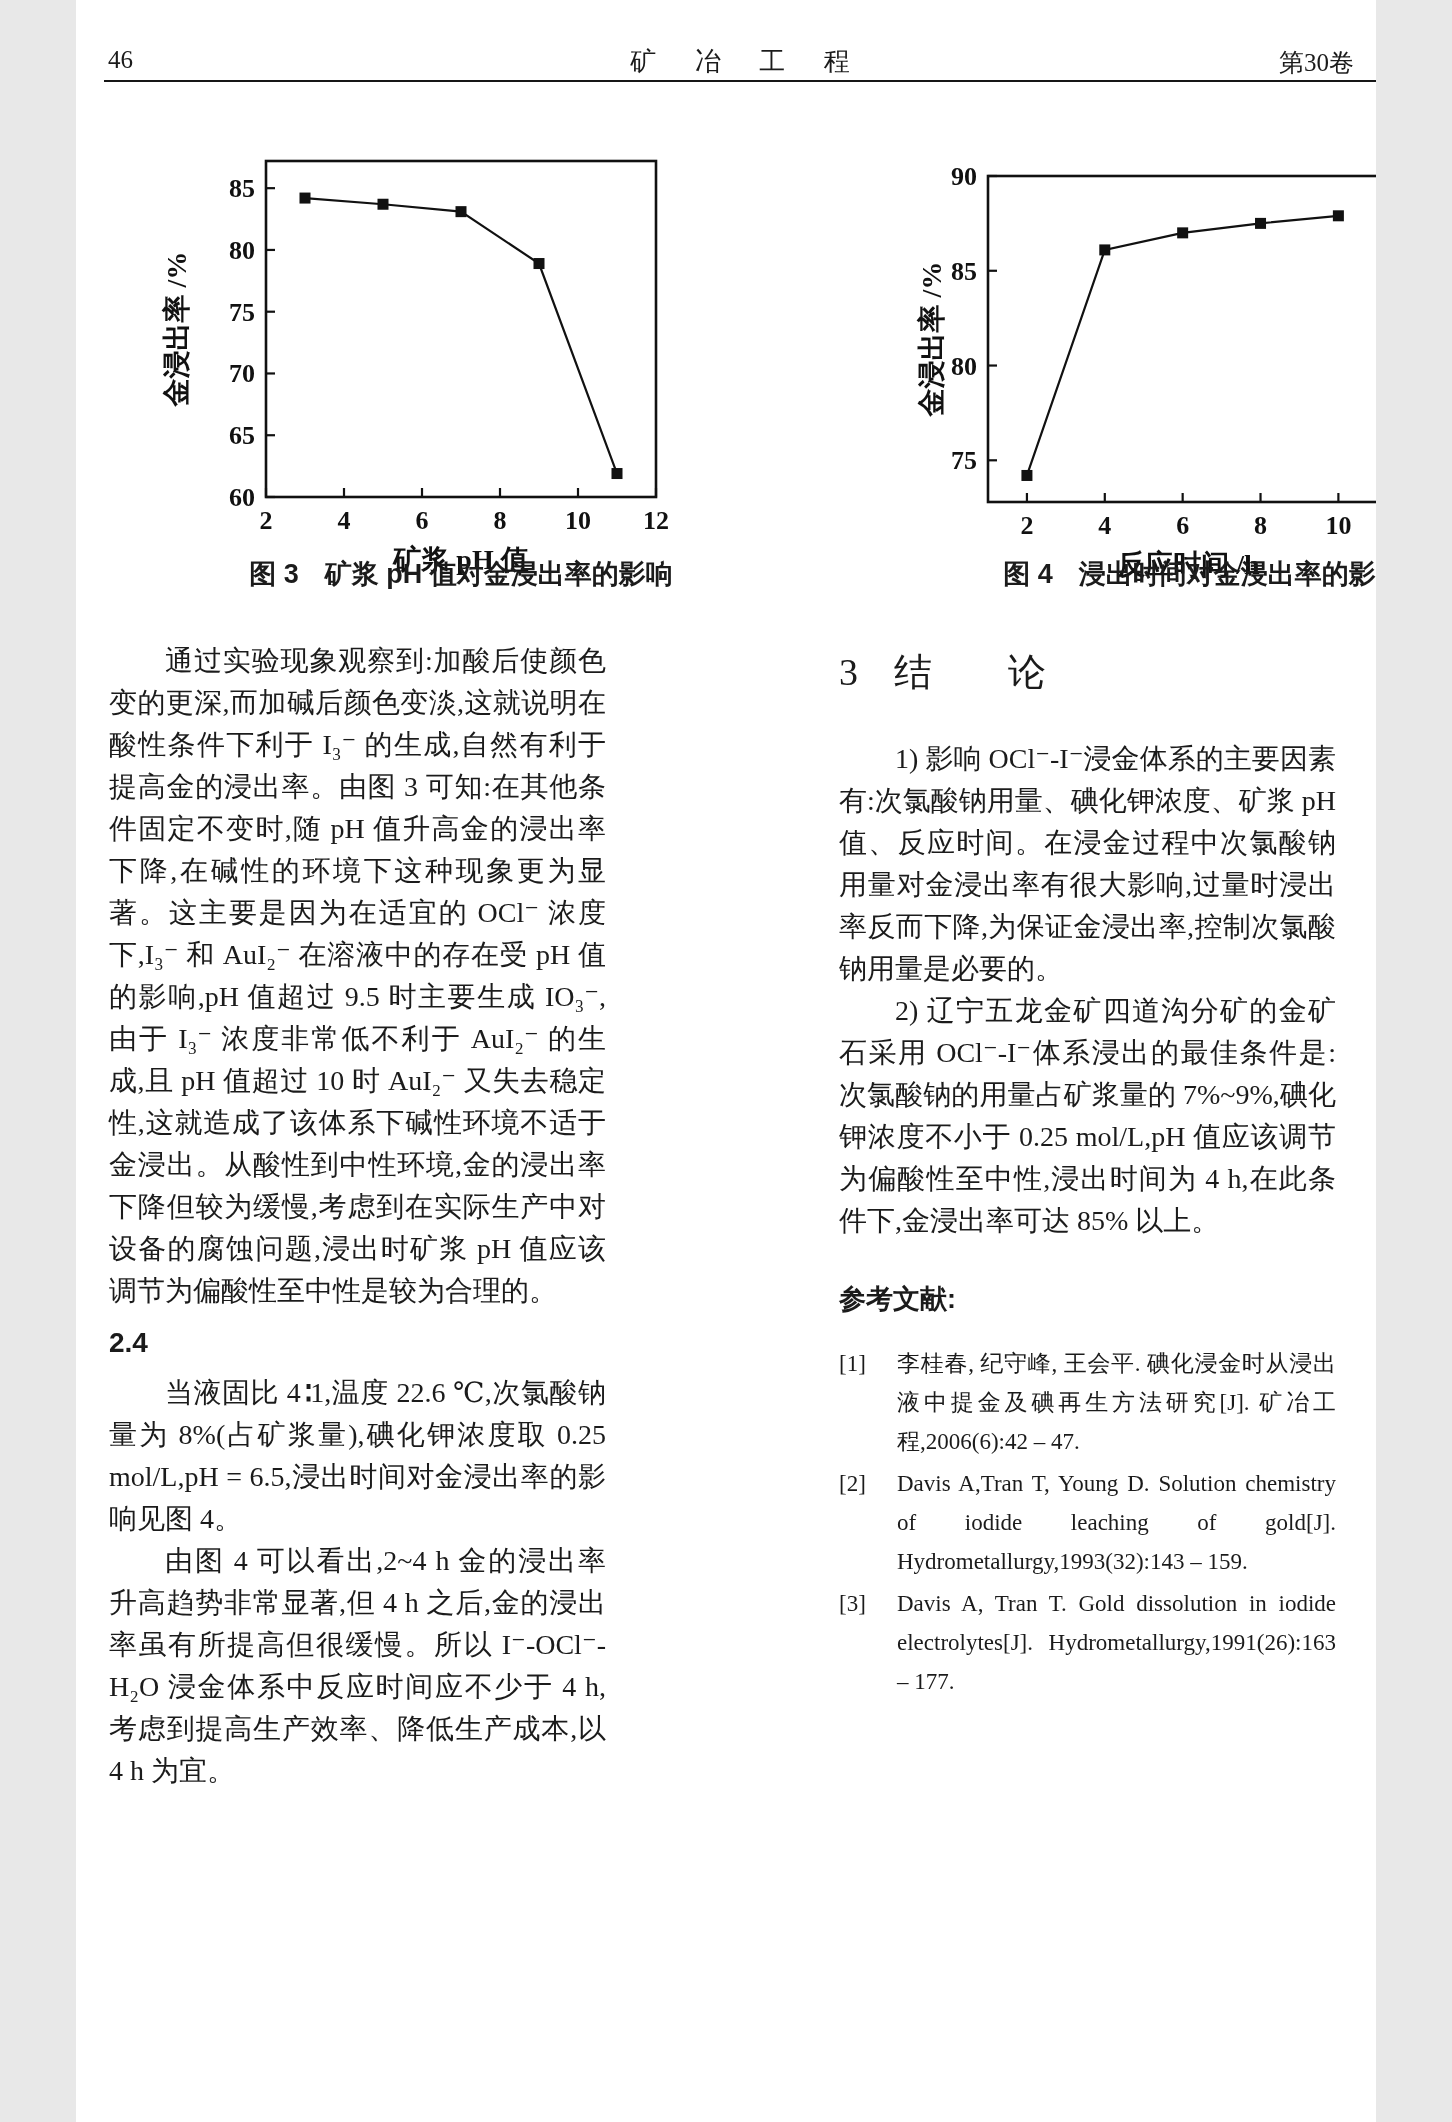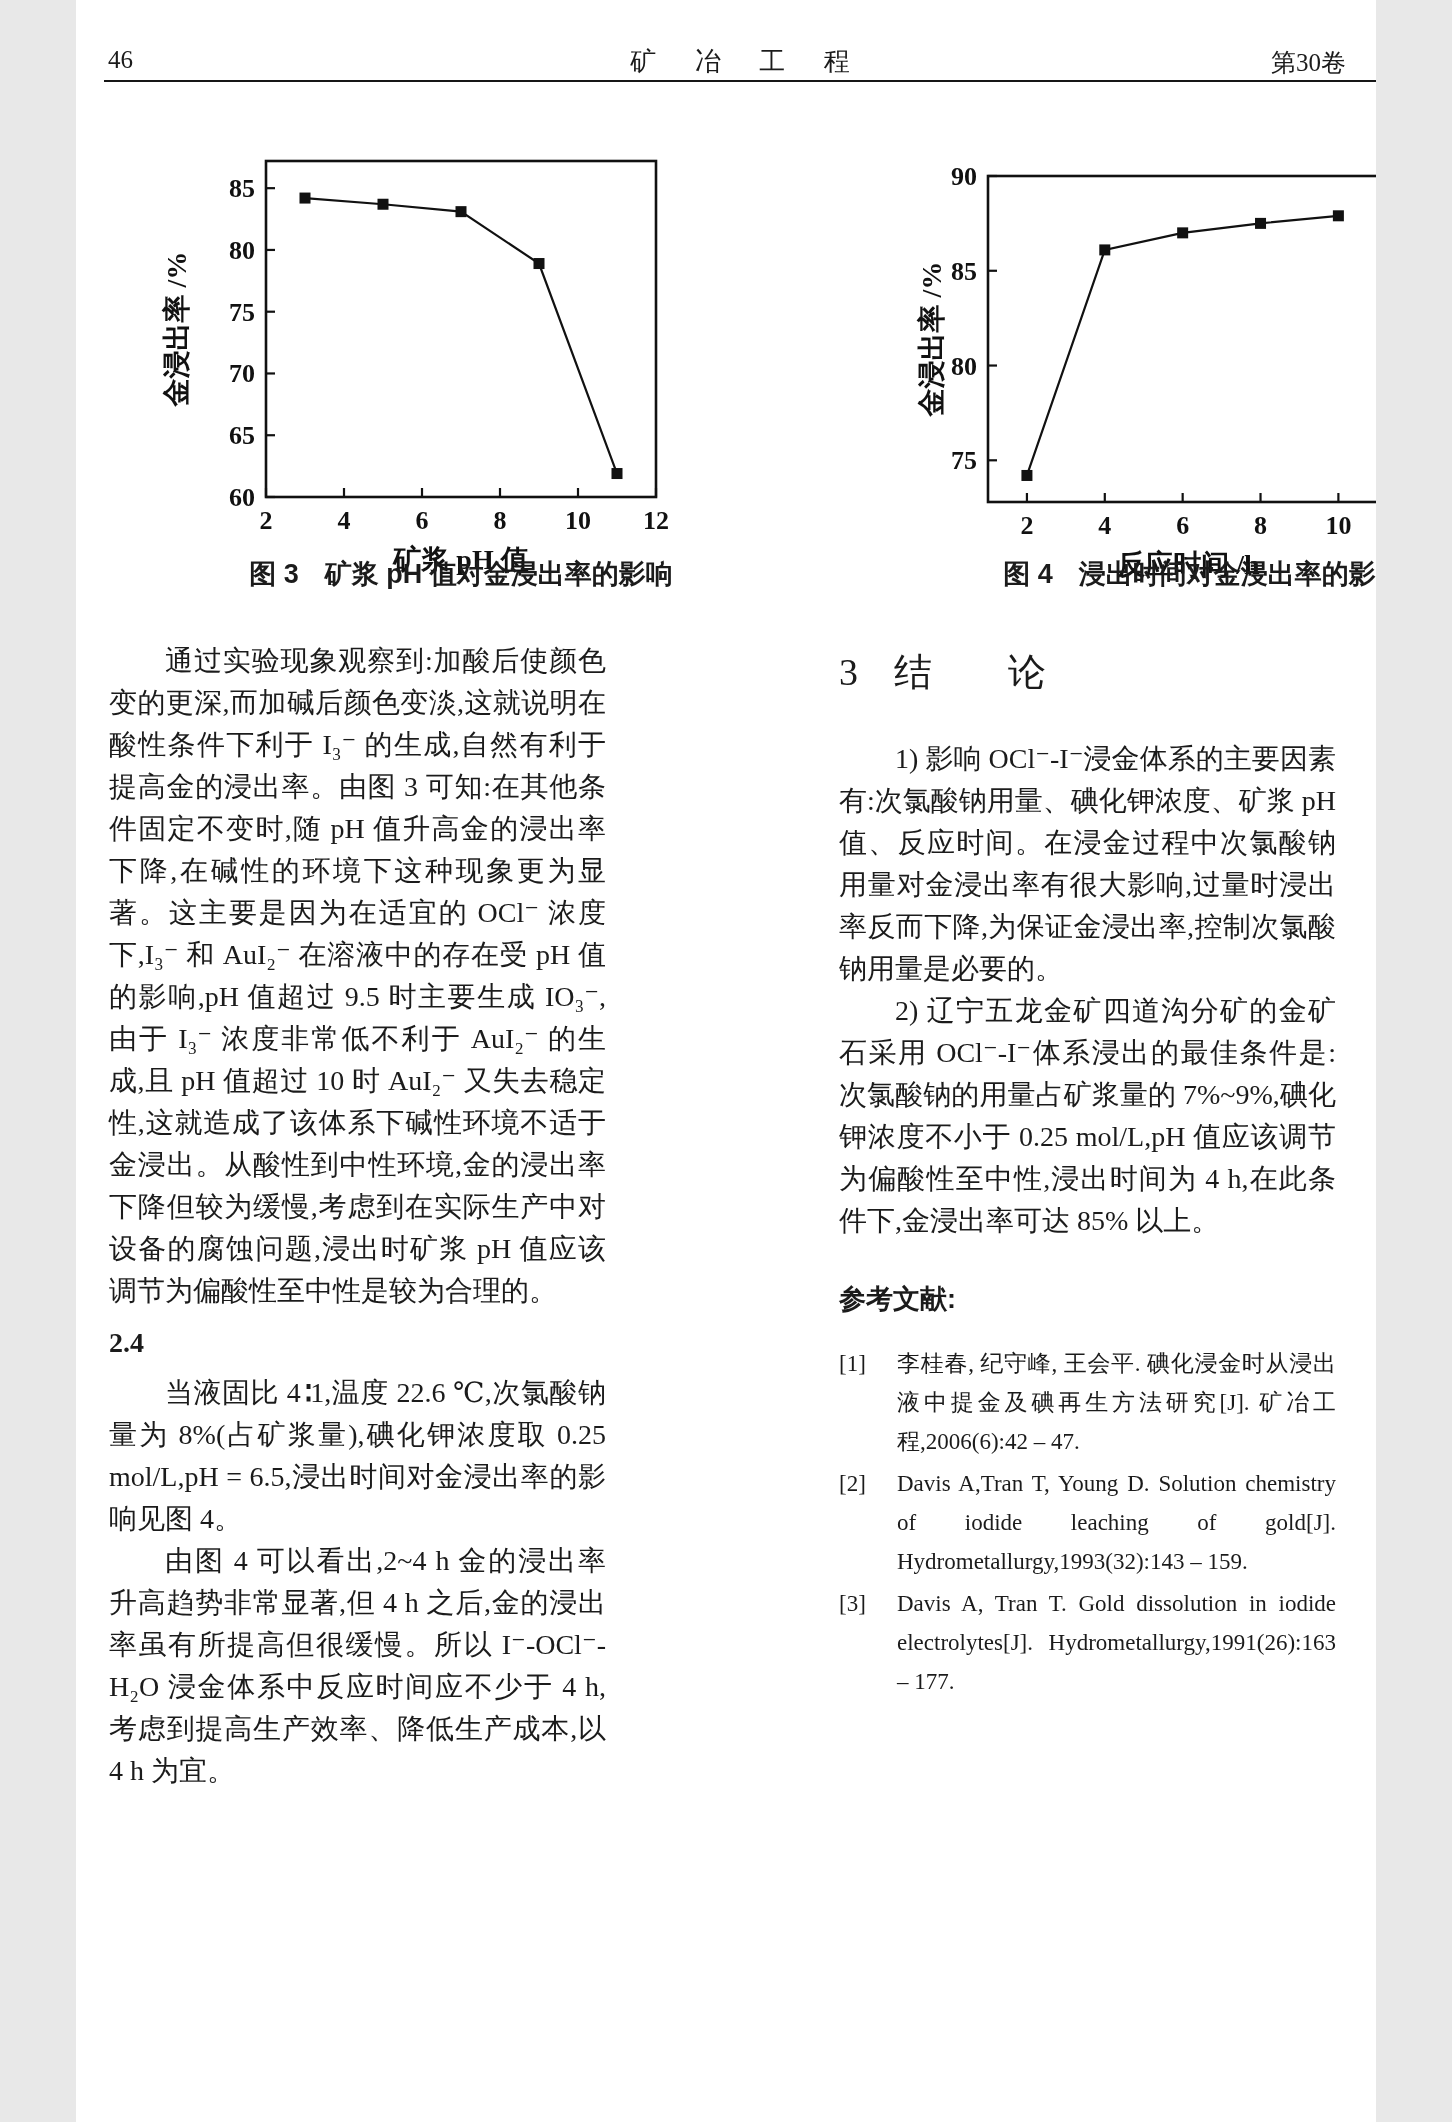--- a/index.html
+++ b/index.html
@@ -5,41 +5,41 @@
   * { margin:0; padding:0; box-sizing:border-box; }
   html,body { background:#e8e8e8; }
   .page {
     position:relative; width:1300px; height:2122px; margin:0 auto;
     background:#ffffff; color:#1b1b1b; overflow:hidden;
     font-family:"Liberation Serif","DejaVu Serif",serif;
   }
   
   .hdr-num  { position:absolute; left:32px;  top:46px; font-size:25px; }
   .hdr-title{ position:absolute; left:0; top:44px; width:100%; text-align:center; font-size:26px; letter-spacing:16px;padding-left:44px; }
-  .hdr-vol  { position:absolute; right:30px; top:46px; font-size:25px; }
+  .hdr-vol  { position:absolute; right:22px; top:46px; font-size:25px; }
   .hdr-rule { position:absolute; left:28px; top:80px; width:1396px; height:2px; background:#161616; }
   
   .chart-svg { position:absolute; }
   #chartA { left:40px;  top:110px; }
   #chartB { left:770px; top:110px; }
   svg text.tick       { font:bold 26px "Liberation Serif","DejaVu Serif",serif; fill:#111; }
   svg text.axis-label { font:bold 28px "Liberation Serif","DejaVu Serif",serif; fill:#111; }
   .fig-caption {
     position:absolute; top:556px; width:560px; text-align:center;
     font-family:"Liberation Sans","DejaVu Sans",sans-serif; font-weight:bold; font-size:27px;
   }
   #capA { left:105px; } #capB { left:847px; }
   .caption-label { margin-right:26px; }
   
   .col { position:absolute; width:497px; text-align:justify; font-size:28px; line-height:42px;margin-left:6px; }
   .col-left  { left:27px;  top:640px; }
   .col-right { left:757px; top:640px; }
   .para { text-indent:2em; }
   .h24 { display:flex; text-indent:0; margin:10px 0 8px;
-         font-family:Liberation Serif, serif; font-weight:bold; font-size:28px; }
+         font-family:Liberation Sans, sans-serif; font-weight:bold; font-size:28px; }
   .h3  { display:flex; gap:36px; font-size:38px; line-height:52px; margin:6px 0 40px; }
   .refs-heading { font-family:"Liberation Sans","DejaVu Sans",sans-serif; font-weight:bold;
                   font-size:27px; margin:36px 0 24px; }
   .ref { display:flex; font-size:23px; line-height:39px; margin-bottom:3px; }
   .ref-marker { flex:0 0 58px; }
   .ref-text   { flex:1; text-align:justify; }
 </style>
 </head>
 <body>
 

